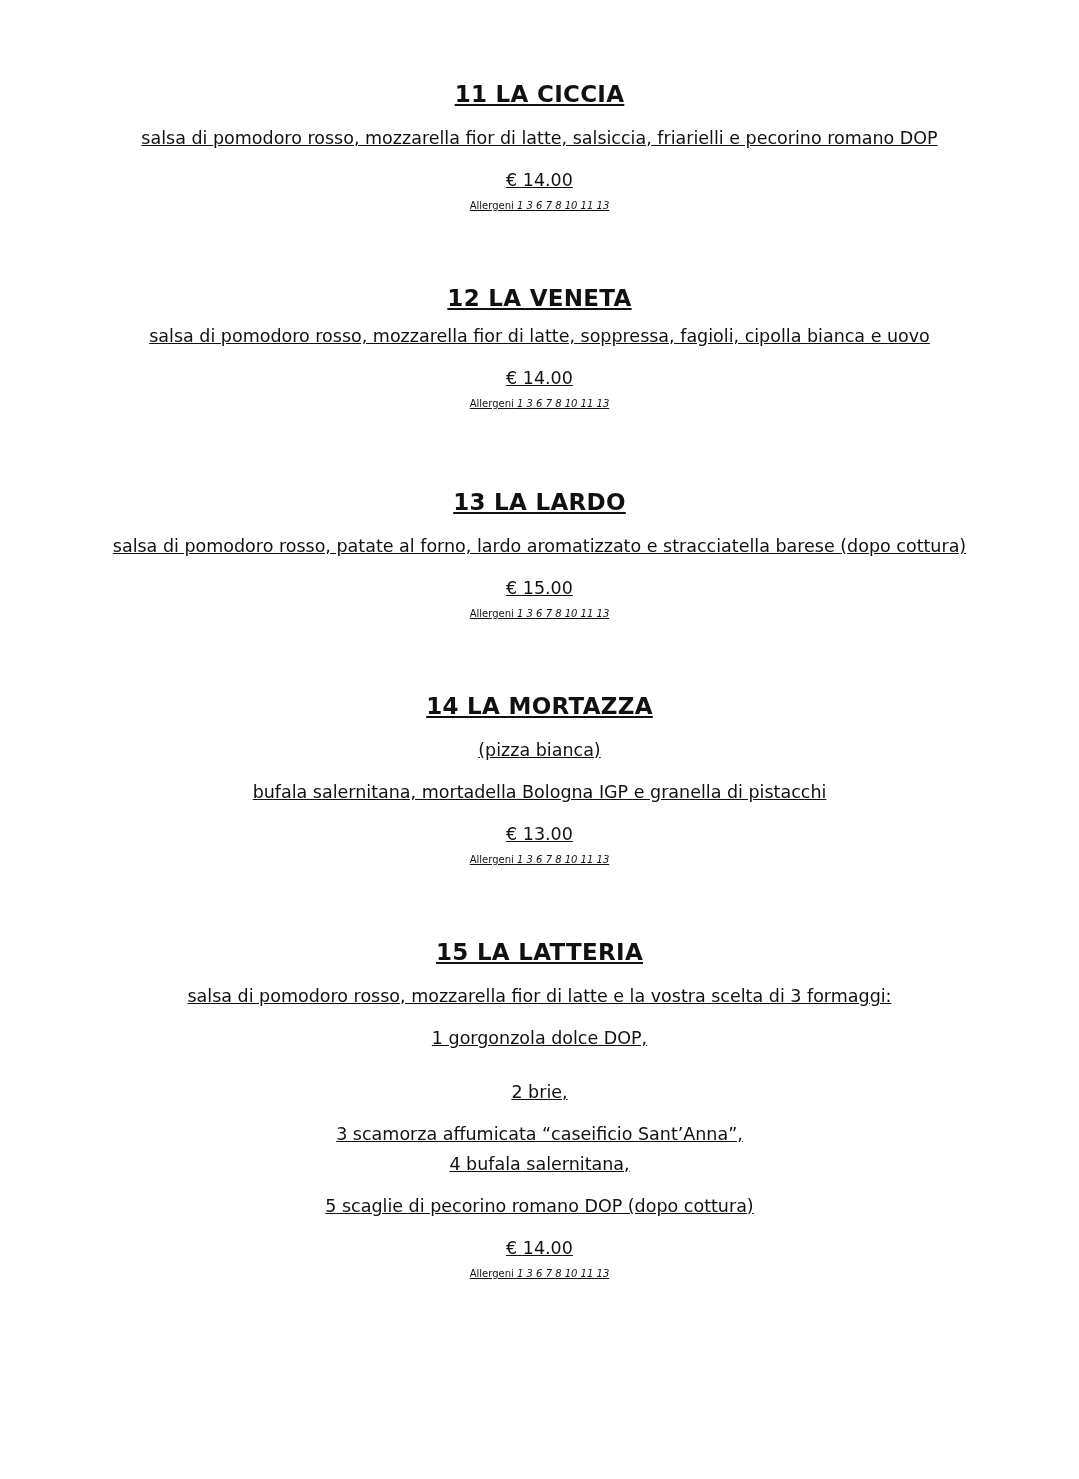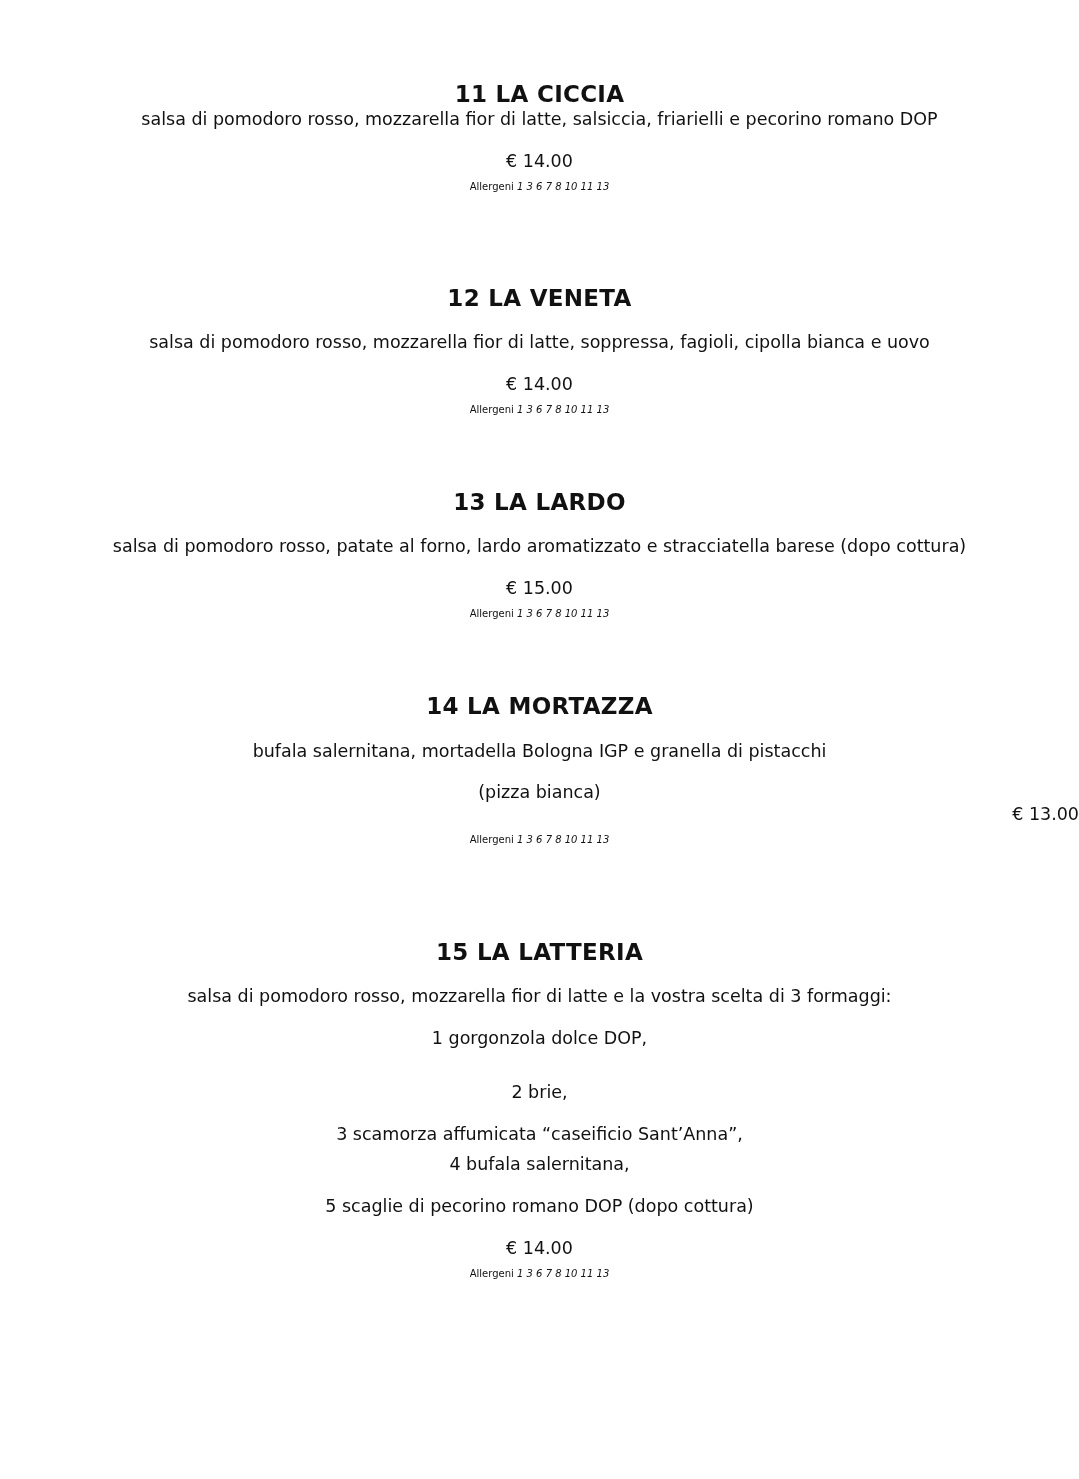--- a/index.html
+++ b/index.html
@@ -1,51 +1,51 @@
 <!DOCTYPE html>
 <html><head>
 <meta charset="utf-8">
 <style>
   html, body { margin:0; padding:0; background:#ffffff; }
   body { width:1079px; height:1479px; position:relative; font-family:"DejaVu Sans", sans-serif; color:#111; overflow:hidden; }
-  .item { position:absolute; left:0; width:1079px; text-align:center; }
+  .item { position:absolute; left:0; width:1079px; text-align:center;text-decoration:underline; }
   .title { font-weight:bold; font-size:23px; letter-spacing:0.3px; height:28px; line-height:28px; margin:0; }
   .line { font-size:17.5px; height:22px; line-height:22px; margin:0; }
   .allerg { font-size:10px; height:12px; line-height:12px; margin:0; }
   .allerg .nums { font-style:italic; }
 </style>
 </head>
 <body>
 
 <div class="item" style="top:80px;">
   <h2 class="title">11 LA CICCIA</h2>
-  <p class="line" style="">salsa di pomodoro rosso, mozzarella fior di latte, salsiccia, friarielli e pecorino romano DOP</p>
+  <p class="line" style="margin-top:19px;">salsa di pomodoro rosso, mozzarella fior di latte, salsiccia, friarielli e pecorino romano DOP</p>
   <p class="line" style="margin-top:20px;">€ 14.00</p>
   <p class="allerg" style="margin-top:9px;"><span>Allergeni</span> <span class="nums">1 3 6 7 8 10 11 13</span></p>
 </div>
 
 <div class="item" style="top:284px;">
   <h2 class="title">12 LA VENETA</h2>
-  <p class="line" style="margin-top:19px;">salsa di pomodoro rosso, mozzarella fior di latte, soppressa, fagioli, cipolla bianca e uovo</p>
+  <p class="line" style="margin-top:13px;">salsa di pomodoro rosso, mozzarella fior di latte, soppressa, fagioli, cipolla bianca e uovo</p>
   <p class="line" style="margin-top:20px;">€ 14.00</p>
   <p class="allerg" style="margin-top:9px;"><span>Allergeni</span> <span class="nums">1 3 6 7 8 10 11 13</span></p>
 </div>
 
 <div class="item" style="top:488px;">
   <h2 class="title">13 LA LARDO</h2>
   <p class="line" style="margin-top:19px;">salsa di pomodoro rosso, patate al forno, lardo aromatizzato e stracciatella barese (dopo cottura)</p>
   <p class="line" style="margin-top:20px;">€ 15.00</p>
   <p class="allerg" style="margin-top:9px;"><span>Allergeni</span> <span class="nums">1 3 6 7 8 10 11 13</span></p>
 </div>
 
 <div class="item" style="top:692px;">
   <h2 class="title">14 LA MORTAZZA</h2>
+  <p class="line" style="margin-top:19px;">(pizza bianca)</p>
   <p class="line" style="margin-top:20px;">bufala salernitana, mortadella Bologna IGP e granella di pistacchi</p>
-  <p class="line" style="margin-top:19px;">(pizza bianca)</p>
-  <p class="line" style="text-align:right;">€ 13.00</p>
+  <p class="line" style="margin-top:20px;">€ 13.00</p>
   <p class="allerg" style="margin-top:9px;"><span>Allergeni</span> <span class="nums">1 3 6 7 8 10 11 13</span></p>
 </div>
 
 <div class="item" style="top:938px;">
   <h2 class="title">15 LA LATTERIA</h2>
   <p class="line" style="margin-top:19px;">salsa di pomodoro rosso, mozzarella fior di latte e la vostra scelta di 3 formaggi:</p>
   <p class="line" style="margin-top:20px;">1 gorgonzola dolce DOP,</p>
   <p class="line" style="margin-top:32px;">2 brie,</p>
   <p class="line" style="margin-top:20px;">3 scamorza affumicata “caseificio Sant’Anna”,</p>
   <p class="line" style="margin-top:8px;text-align:center;">4 bufala salernitana,</p>

